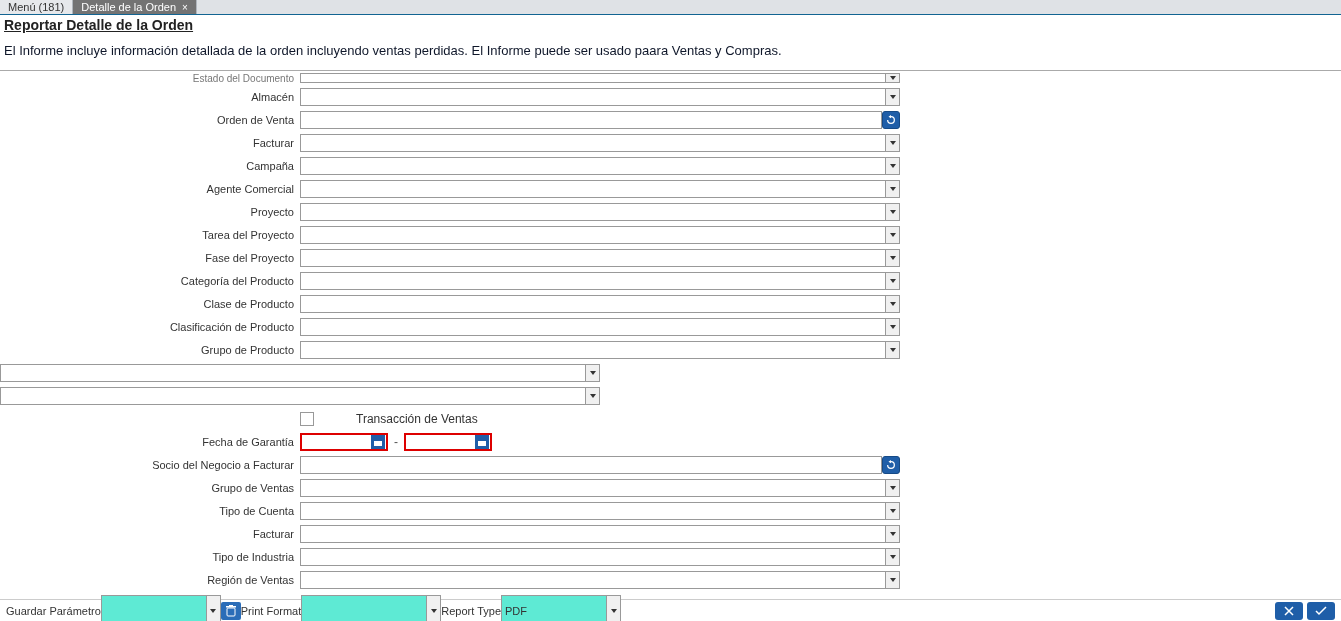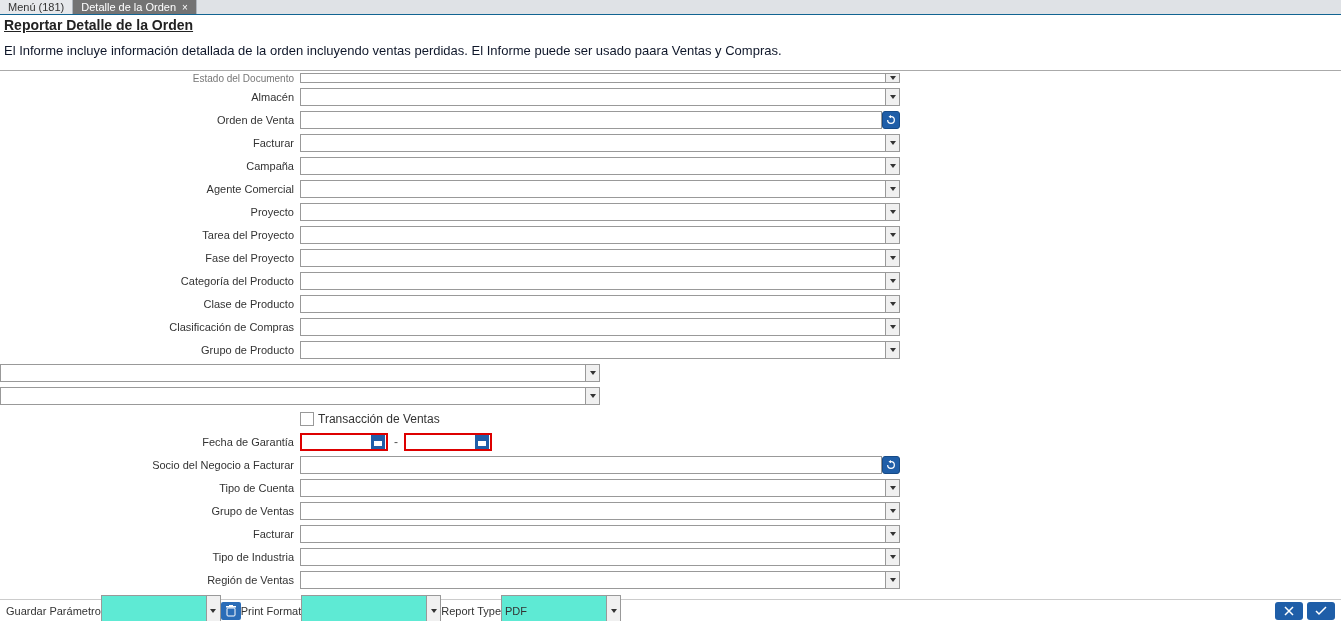--- a/index.html
+++ b/index.html
@@ -15,21 +15,21 @@
   .desc { font-size: 13px; color: #0f172a; padding: 10px 4px 12px 4px; }
   .content { flex: 1 1 auto; overflow-y: scroll; border-top: 1px solid #aaa; }
   .form { padding: 0 0 4px 0; }
   .row { display: flex; align-items: center; height: 23px; }
   .lbl { width: 300px; text-align: right; padding-right: 6px; font-size: 11px; color: #333; }
   .ctrl { width: 600px; display: flex; align-items: center; }
   .input { flex: 1; height: 18px; border: 1px solid #999; background: #fff; }
   .dd { width: 14px; height: 18px; border: 1px solid #999; border-left: none; background: #f0f0f0; display: flex; align-items: center; justify-content: center; }
   .dd svg { width: 6px; height: 4px; }
   .btn-refresh { width: 18px; height: 18px; background: #1f5ea8; border: 1px solid #164a86; border-radius: 3px; display: flex; align-items: center; justify-content: center; color: #fff; margin-left: 0; }
-  .chk-wrap { display: flex; align-items: center; }
+  .chk-wrap { display: flex; align-items: center; gap: 38px; }
   .chk { width: 14px; height: 14px; border: 1px solid #999; background: #fff; margin-right: 4px; }
   .date-input { width: 88px; height: 18px; border: 2px solid #d00; background: #fff; display: flex; align-items: center; }
   .date-input .txt { flex: 1; }
   .date-input .cal { width: 14px; height: 14px; background: #1f5ea8; display: flex; align-items: center; justify-content: center; margin-right: 1px; }
   .date-sep { margin: 0 6px; color: #555; }
   .footer { height: 22px; background: #fff; border-top: 1px solid #ccc; display: flex; align-items: center; padding: 0 6px; gap: 0; }
   .flbl { font-size: 11px; color: #333; white-space: nowrap; }
   .fsel { height: 32px; border: 1px solid #999; background: #5eead4; display: flex; align-items: center; }
   .fsel .txt { flex: 1; padding-left: 3px; font-size: 11px; }
   .fsel .dd2 { width: 14px; height: 100%; border-left: 1px solid #999; background: #f0f0f0; display: flex; align-items: center; justify-content: center; }
@@ -192,21 +192,21 @@
           <div class="input"></div>
           <div class="dd">
               <svg viewBox="0 0 6 4">
                 <path d="M0 0 L6 0 L3 4 Z" fill="#333"></path>
               </svg>
             </div>
         </div>
       </div>
 
       <div class="row">
-        <div class="lbl">Clasificación de Compras</div>
+        <div class="lbl">Clasificación de Producto</div>
         <div class="ctrl">
           <div class="input"></div>
           <div class="dd">
               <svg viewBox="0 0 6 4">
                 <path d="M0 0 L6 0 L3 4 Z" fill="#333"></path>
               </svg>
             </div>
         </div>
       </div>
 
@@ -284,33 +284,33 @@
           <div class="btn-refresh">
             <svg width="10" height="10" viewBox="0 0 12 12">
                 <path d="M6 2 A4 4 0 1 1 2 6" stroke="#fff" stroke-width="1.5" fill="none"></path>
                 <path d="M6 0 L6 4 L3 2 Z" fill="#fff"></path>
               </svg>
           </div>
         </div>
       </div>
 
       <div class="row">
+        <div class="lbl">Grupo de Ventas</div>
+        <div class="ctrl">
+          <div class="input"></div>
+          <div class="dd">
+              <svg viewBox="0 0 6 4">
+                <path d="M0 0 L6 0 L3 4 Z" fill="#333"></path>
+              </svg>
+            </div>
+        </div>
+      </div>
+
+      <div class="row">
         <div class="lbl">Tipo de Cuenta</div>
-        <div class="ctrl">
-          <div class="input"></div>
-          <div class="dd">
-              <svg viewBox="0 0 6 4">
-                <path d="M0 0 L6 0 L3 4 Z" fill="#333"></path>
-              </svg>
-            </div>
-        </div>
-      </div>
-
-      <div class="row">
-        <div class="lbl">Grupo de Ventas</div>
         <div class="ctrl">
           <div class="input"></div>
           <div class="dd">
               <svg viewBox="0 0 6 4">
                 <path d="M0 0 L6 0 L3 4 Z" fill="#333"></path>
               </svg>
             </div>
         </div>
       </div>
 

